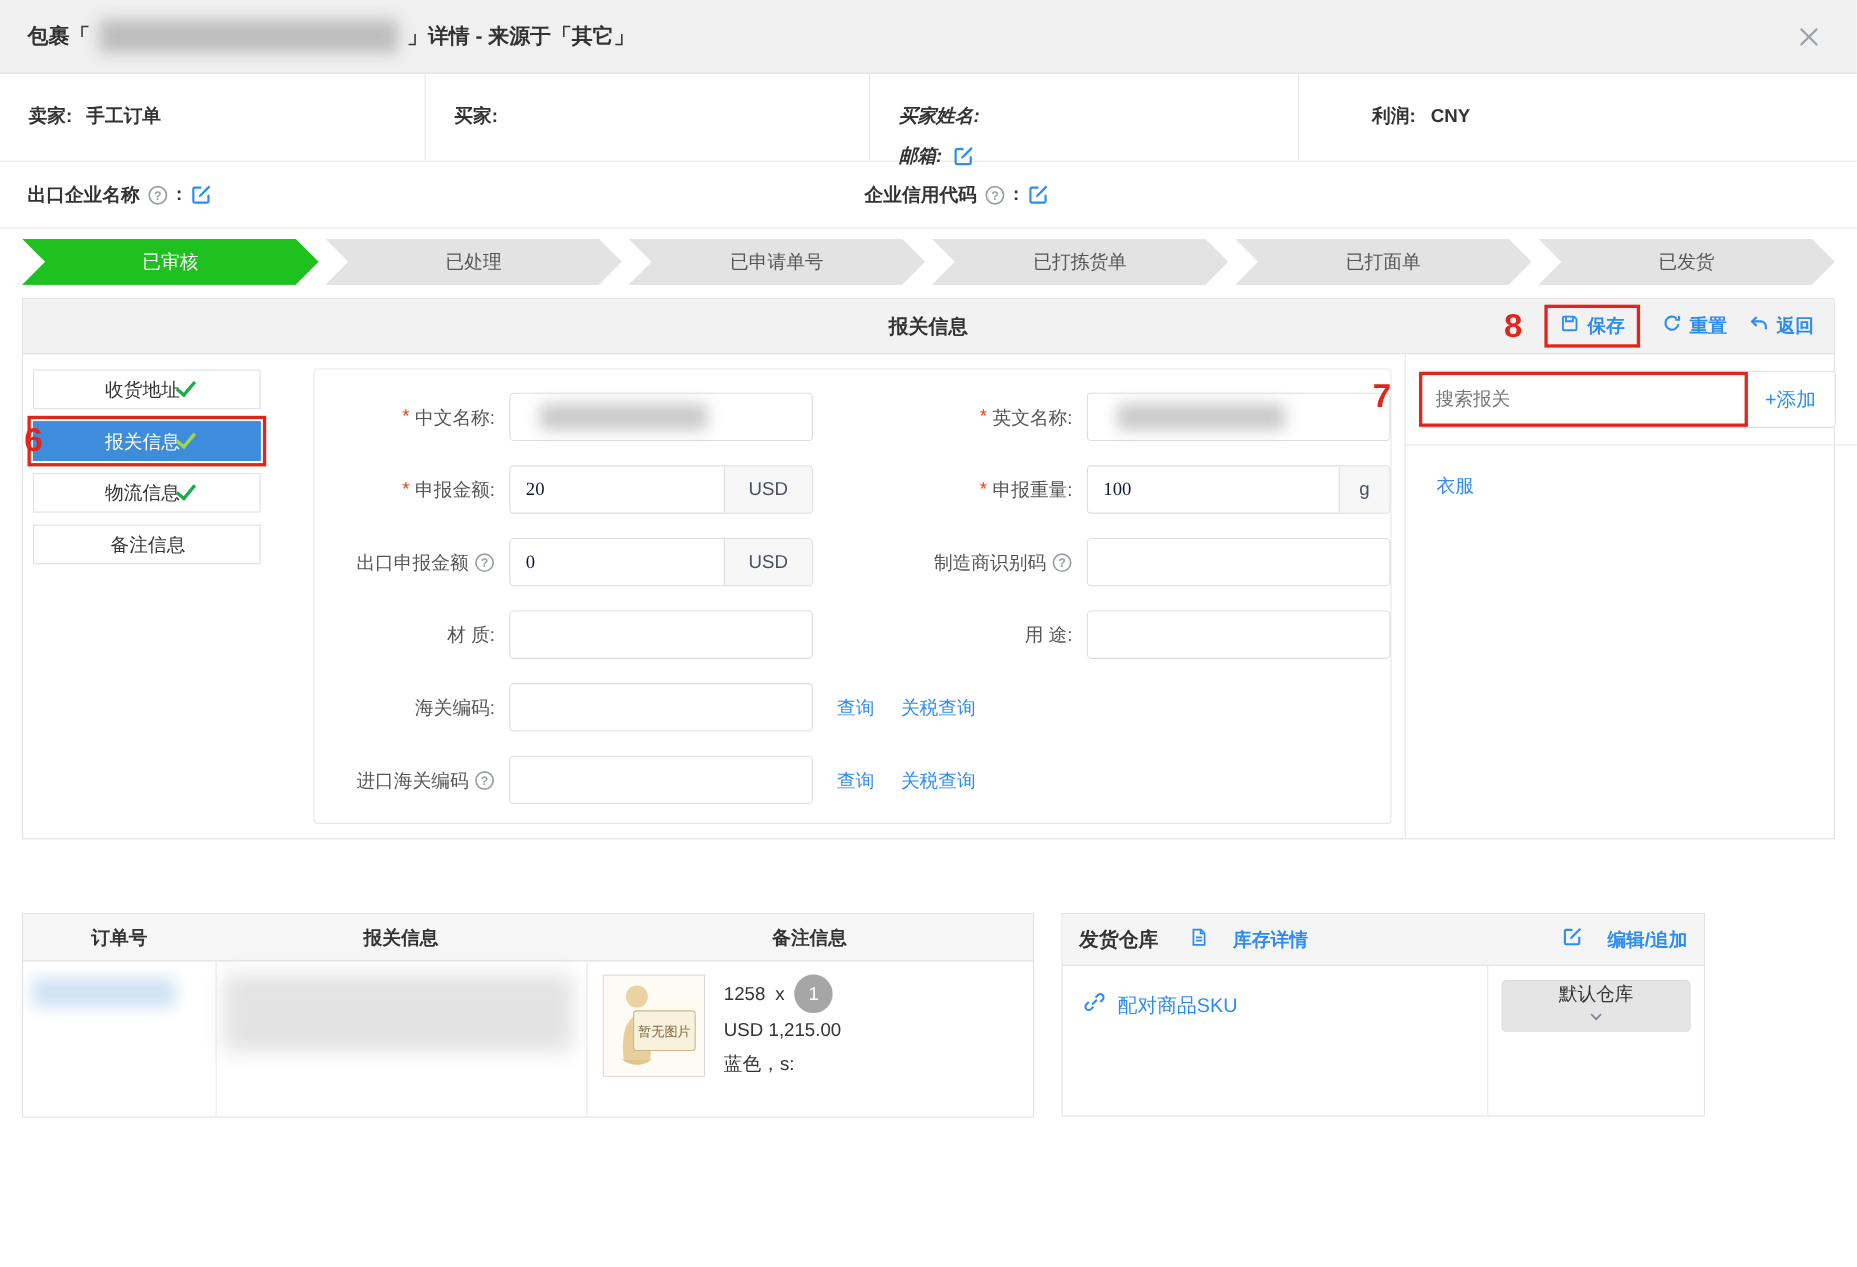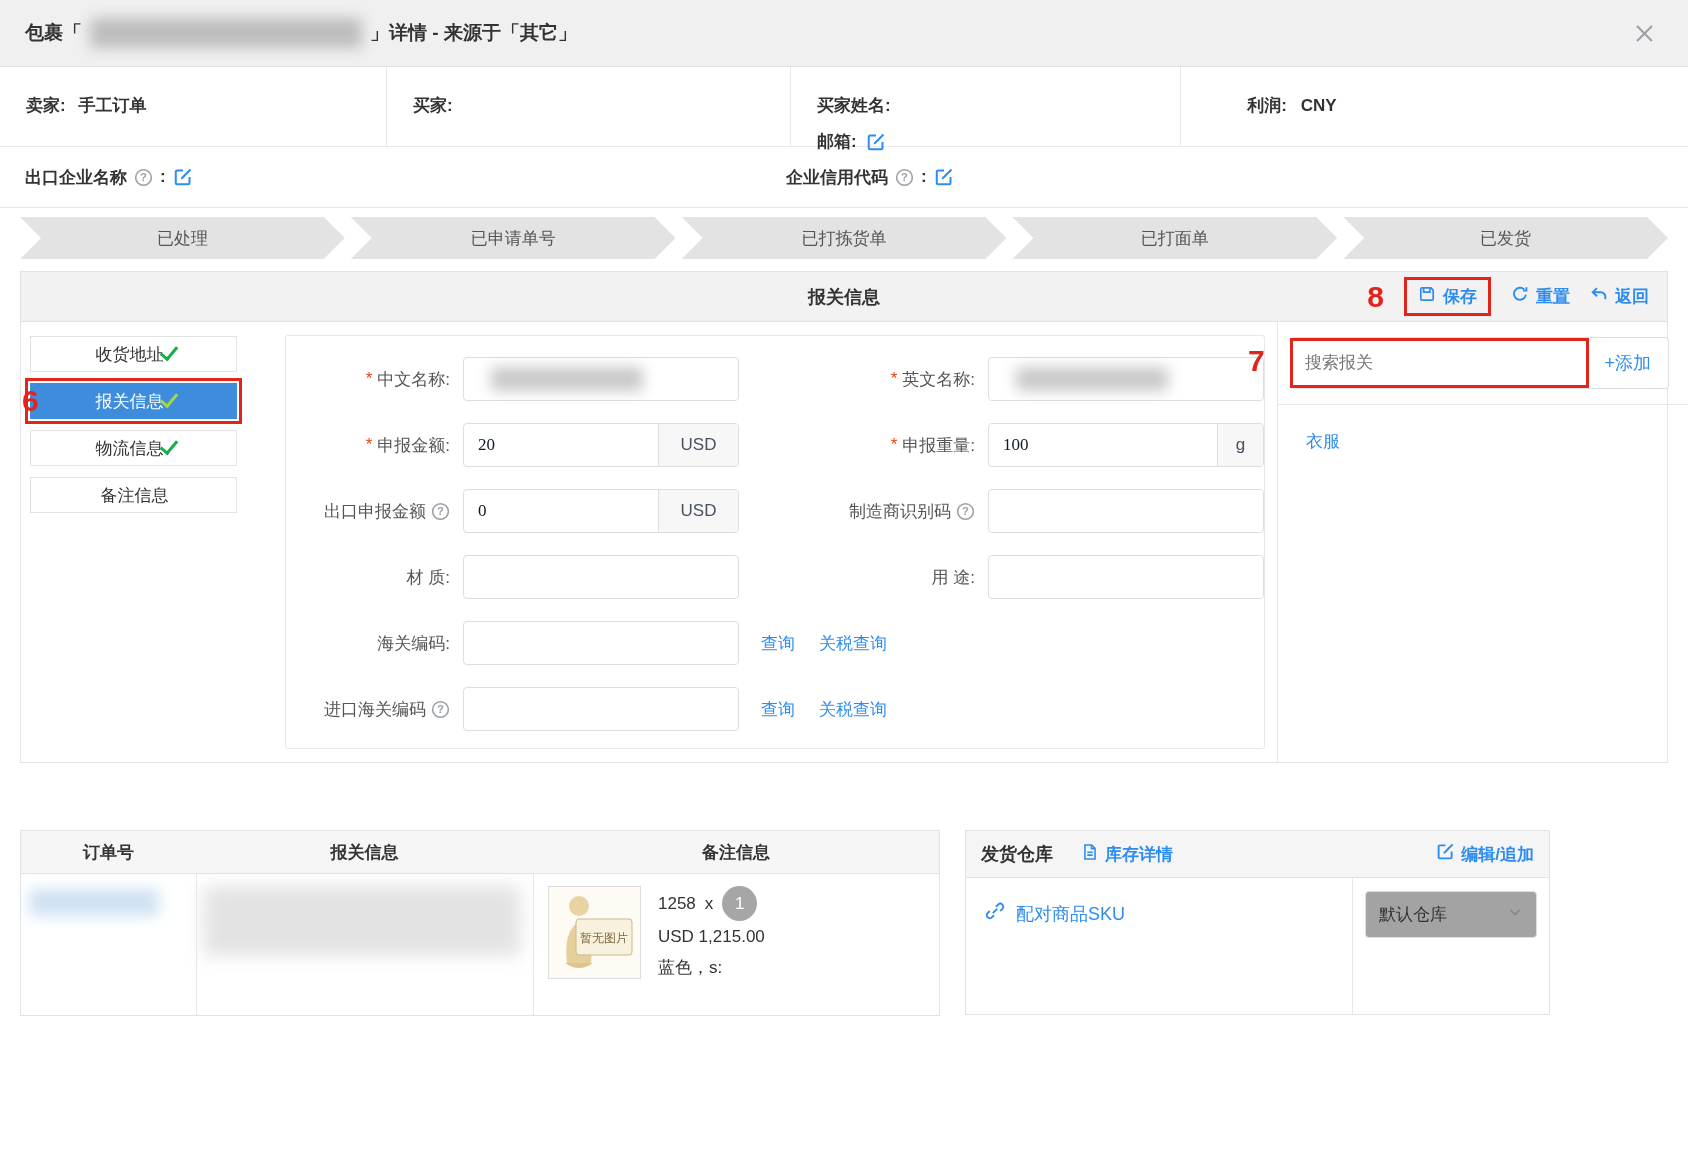--- a/index.html
+++ b/index.html
@@ -20,21 +20,21 @@
   .redact-title { width:272px; height:30px; margin:0 8px; background:#bdbdbd; }
   .close-btn { margin-left:auto; color:#9aa0a6; cursor:pointer; display:flex; }
 
   
   .info-row { display:flex; border-bottom:1px solid #e8e8e8; height:80px;
     font-weight:700; font-size:17px; }
   .info-col { padding:27px 0 0 26px; }
   .info-col + .info-col { border-left:1px solid #e8e8e8; }
   .col-seller { width:386px; }
   .col-buyer  { width:404px; }
-  .col-buyer2 { width:390px; }
+  .col-buyer2 { width:390px;font-style:italic; }
   .col-totals { flex:1; padding-left:16px; }
   .lbl { color:#333; }
   .val { margin-left:8px; }
   .email-line { margin-top:13px; display:flex; align-items:center; gap:9px; }
   .tot-line + .tot-line { margin-top:11px; }
   .tot-lbl { display:inline-block; min-width:90px; text-align:right; }
   .tot-val { margin-left:9px; }
   .icon-blue { color:#2d8cf0; display:inline-flex; cursor:pointer; }
 
   
@@ -139,29 +139,29 @@
   .line1 { display:flex; align-items:center; gap:9px; }
   .qty-badge { width:35px; height:35px; border-radius:50%; background:#a6a6a6; color:#fff;
     display:flex; align-items:center; justify-content:center; font-size:17px; }
 
   .warehouse { width:585px; margin-left:25px; border:1px solid #e2e2e2;
     display:flex; flex-direction:column; height:185px; }
   .wh-head { height:47px; background:#f5f5f5; border-bottom:1px solid #e2e2e2;
     display:flex; align-items:center; padding:0 15px; gap:28px; flex:none; }
   .wh-title { font-weight:700; font-size:18px; }
   .wh-link { color:#2d8cf0; font-weight:700; font-size:17px;
-    display:inline-flex; align-items:center; gap:6px; }
+    display:inline-flex; align-items:center; gap:22px; }
   .wh-link.right { margin-left:auto; }
   .wh-body { flex:1; display:flex; }
   .wh-left { flex:1; padding:23px 0 0 19px; }
   .sku-link { color:#2d8cf0; font-size:18px; display:inline-flex; align-items:center; gap:11px; }
   .wh-right { width:197px; border-left:1px solid #e8e8e8; padding:13px 12px 0; }
-  .select { height:47px; border:1px solid #dcdee2; border-radius:4px; background:#a3a3a3;
+  .select { height:47px; border:1px solid #dcdee2; border-radius:4px; background:#e5e5e5;
     display:flex; align-items:center; justify-content:space-between; padding:0 13px;
-    font-size:17px; color:#333; cursor:pointer; }
+    font-size:17px; color:#333; cursor:pointer;flex-direction:column; }
 
   
   .footer { display:flex; justify-content:flex-end; gap:14px; padding:49px 143px 0 0; }
   .btn { height:46px; padding:0 26px; font-size:18px; border-radius:4px;
     border:1px solid #dcdee2; background:#fff; color:#515a6e; font-family:inherit;
     cursor:pointer; display:inline-flex; align-items:center; gap:8px; }
   .btn.primary { background:#2d8cf0; border-color:#2d8cf0; color:#fff; }
 </style>
 </head>
 <body>
@@ -238,20 +238,23 @@
       <span class="icon-blue">
         <svg width="20" height="20" viewBox="0 0 16 16" fill="none">
             <path d="M13.2 8v4.8a1 1 0 0 1-1 1H3.2a1 1 0 0 1-1-1V3.8a1 1 0 0 1 1-1H8" stroke="currentColor" stroke-width="1.6"></path>
             <path d="M6.6 8.2 13.4 1.4l1.2 1.2-6.8 6.8-1.7.5.5-1.7z" fill="currentColor"></path>
           </svg>
       </span>
     </div>
   </section>
 
   <section class="steps">
+    <div class="step active">
+        <span>已审核</span>
+      </div>
     <div class="step">
         <span>已处理</span>
       </div>
     <div class="step">
         <span>已申请单号</span>
       </div>
     <div class="step">
         <span>已打拣货单</span>
       </div>
     <div class="step">

